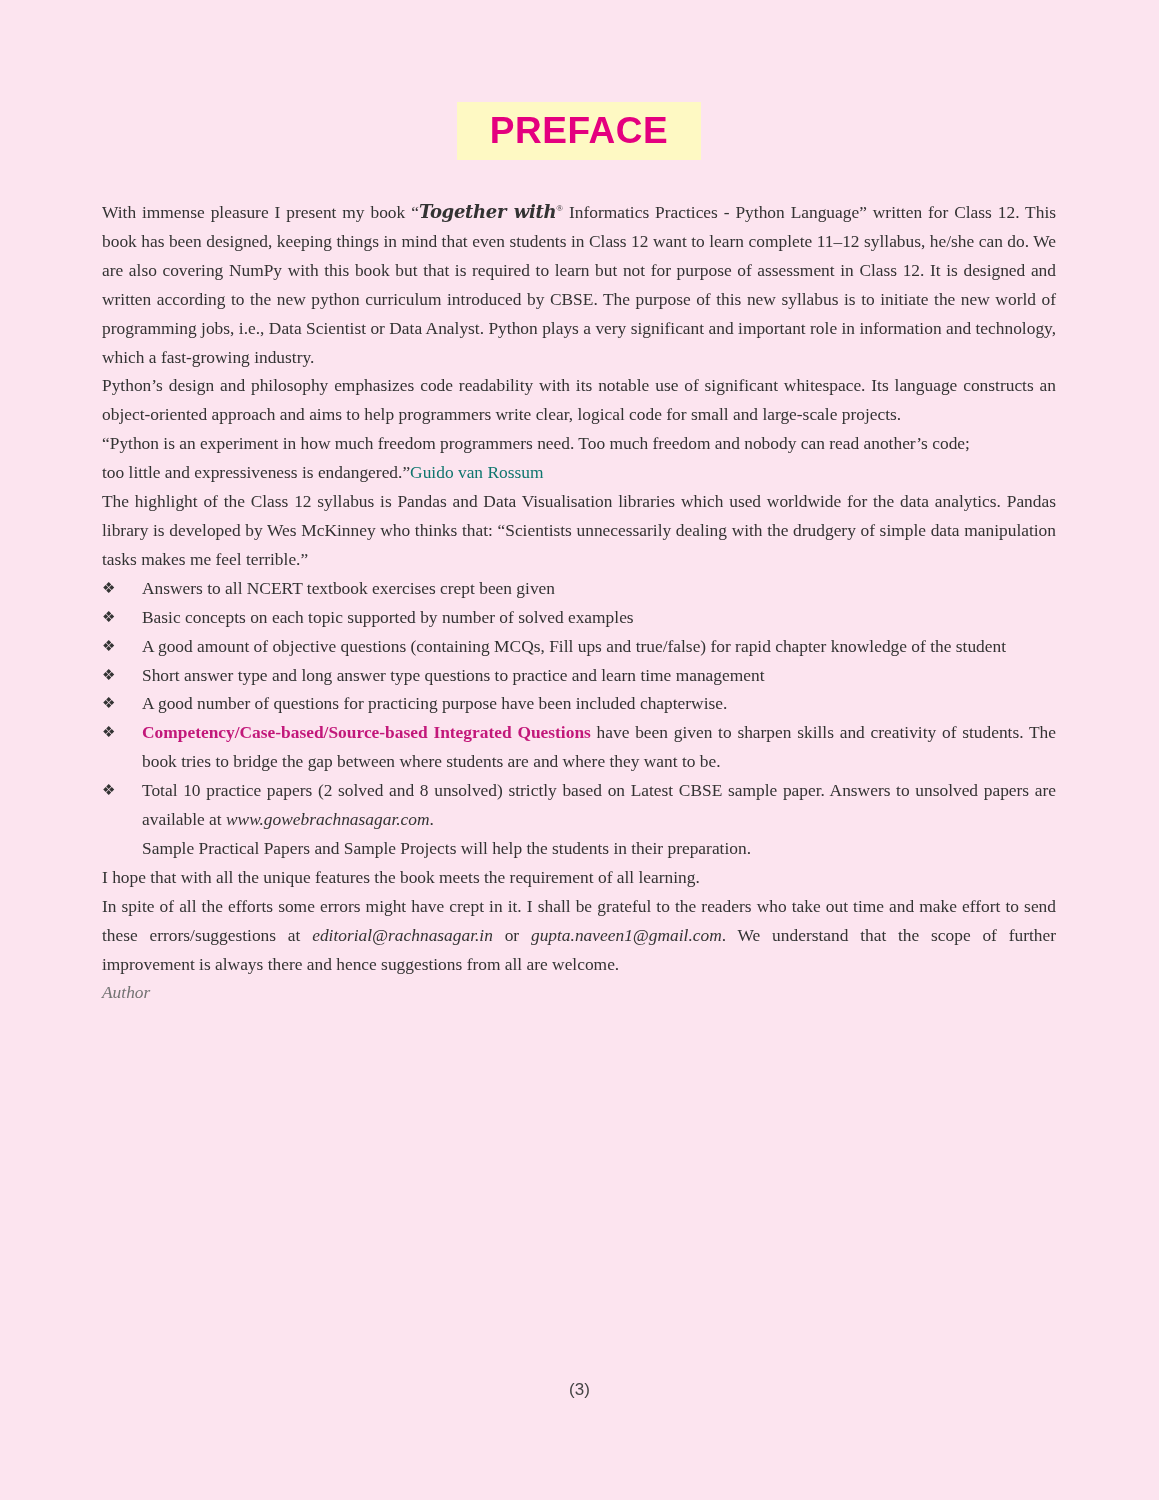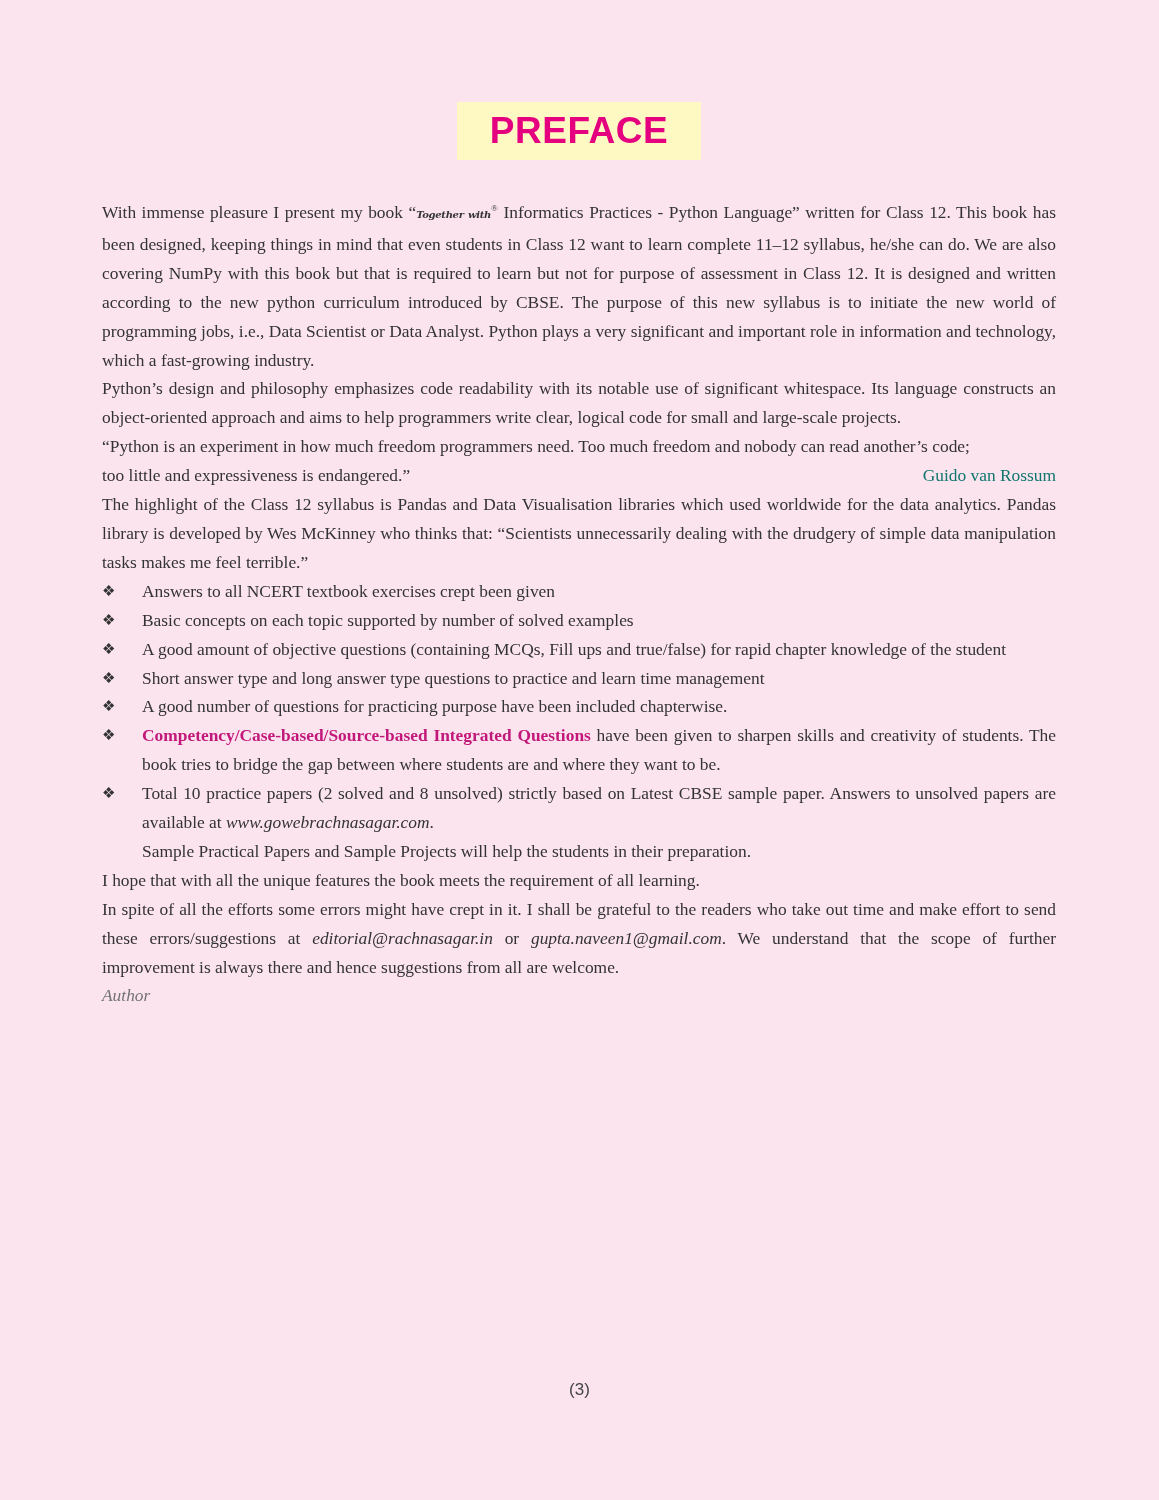--- a/index.html
+++ b/index.html
@@ -27,23 +27,23 @@
   .content {
     position: absolute;
     left: 102px; top: 198px;
     width: 954px;
     font-family: "Liberation Serif", serif;
     font-size: 17.4px;
     line-height: 28.9px;
     color: #333333;
   }
   .content p { margin: 0; text-align: justify; }
-  .brand { font-family: "DejaVu Serif", serif; font-style: italic; font-weight: bold; font-size: 10px; letter-spacing: -0.3px; }
+  .brand { font-family: "DejaVu Serif", serif; font-style: italic; font-weight: bold; font-size: 18px; letter-spacing: -0.3px; }
   .reg { font-size: 9px; vertical-align: super; line-height: 0; }
-  .quote-end { display: flex; justify-content: space-between; }
+  .quote-end { display: flex; }
   .attribution { font-weight: normal; color: #0f766e; }
   ul.features { list-style: none; margin: 0; padding: 0; }
   ul.features li { position: relative; padding-left: 40px; text-align: justify; }
   .bullet {
     position: absolute; left: 0; top: 0;
     font-size: 15px; color: #333;
     font-family: "DejaVu Sans", sans-serif;
   }
   .highlight { color: #c2187a; font-weight: bold; }
   .indent { padding-left: 40px; }

